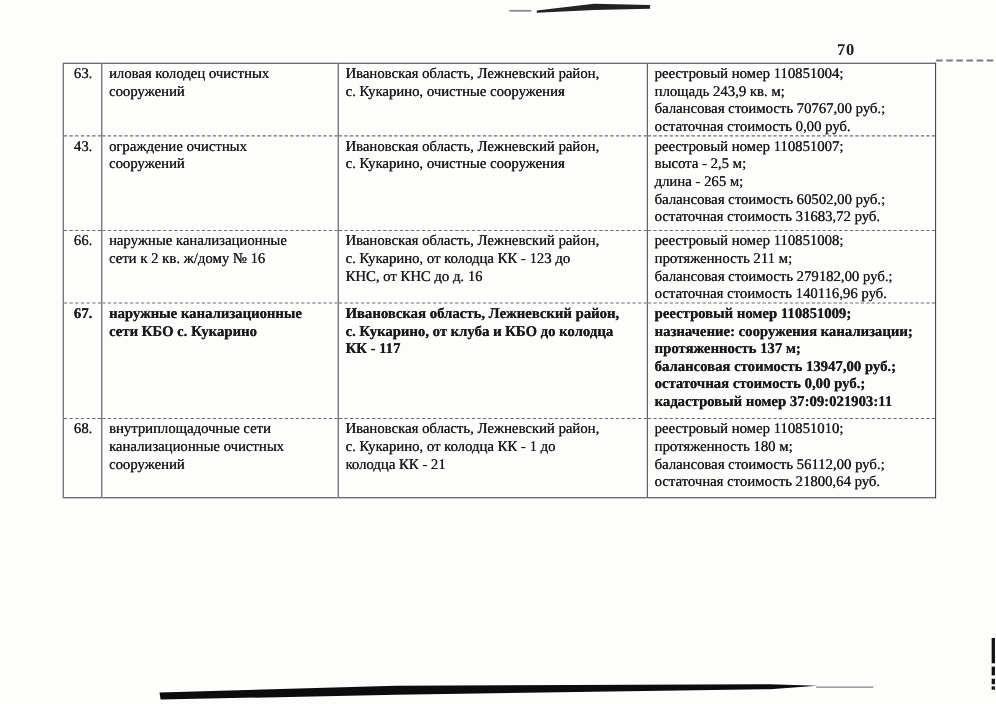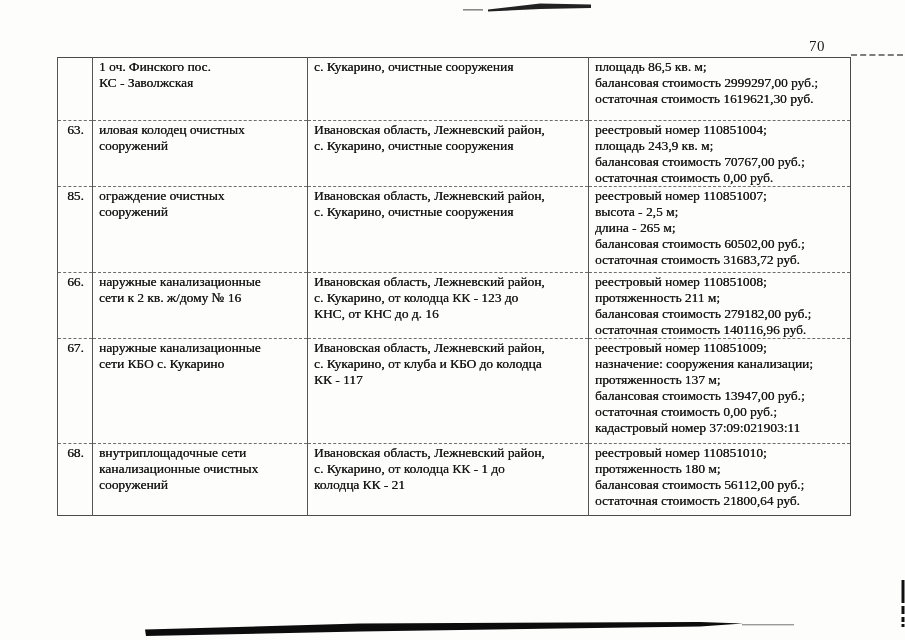--- a/index.html
+++ b/index.html
@@ -6,23 +6,23 @@
   body {
     width: 905px; height: 640px;
     background: #fdfdfc;
     position: relative;
     overflow: hidden;
     font-family: "Liberation Serif", serif;
     color: #1a1a1a;
   }
   .page-number {
     position: absolute;
-    top: 38px; left: 809px;
+    top: 38px; left: 761px;
     font-size: 15px;
-    font-weight: normal;
+    font-weight: bold;
     letter-spacing: 0.5px;
   }
   table.register {
     position: absolute;
     left: 57px; top: 57px;
     width: 793px;
     border-collapse: collapse;
     table-layout: fixed;
     border: 1px solid #4a4a4a;
   }
@@ -67,42 +67,33 @@
 <div class="top-border-dashes"></div>
 
 <table class="register">
   <colgroup>
     <col class="col-num">
     <col class="col-desc">
     <col class="col-loc">
     <col class="col-det">
   </colgroup>
   <tbody id="table-body">
-      <tr style="height: 63px;">
-    <td class="c-num"></td>
-    <td class="c-desc">1 оч. Финского пос.
-КС - Заволжская</td>
-    <td class="c-loc">с. Кукарино, очистные сооружения</td>
-    <td class="c-det">площадь 86,5 кв. м;
-балансовая стоимость 2999297,00 руб.;
-остаточная стоимость 1619621,30 руб.</td>
-  </tr>
       <tr style="height: 62px;">
     <td class="c-num">63.</td>
     <td class="c-desc">иловая колодец очистных
 сооружений</td>
     <td class="c-loc">Ивановская область, Лежневский район,
 с. Кукарино, очистные сооружения</td>
     <td class="c-det">реестровый номер 110851004;
 площадь 243,9 кв. м;
 балансовая стоимость 70767,00 руб.;
 остаточная стоимость 0,00 руб.</td>
   </tr>
       <tr style="height: 86px;">
-    <td class="c-num">85.</td>
+    <td class="c-num">43.</td>
     <td class="c-desc">ограждение очистных
 сооружений</td>
     <td class="c-loc">Ивановская область, Лежневский район,
 с. Кукарино, очистные сооружения</td>
     <td class="c-det">реестровый номер 110851007;
 высота - 2,5 м;
 длина - 265 м;
 балансовая стоимость 60502,00 руб.;
 остаточная стоимость 31683,72 руб.</td>
   </tr>
@@ -111,21 +102,21 @@
     <td class="c-desc">наружные канализационные
 сети к 2 кв. ж/дому № 16</td>
     <td class="c-loc">Ивановская область, Лежневский район,
 с. Кукарино, от колодца КК - 123 до
 КНС, от КНС до д. 16</td>
     <td class="c-det">реестровый номер 110851008;
 протяженность 211 м;
 балансовая стоимость 279182,00 руб.;
 остаточная стоимость 140116,96 руб.</td>
   </tr>
-      <tr style="height: 105px;">
+      <tr style="height: 105px; font-weight: bold;">
     <td class="c-num">67.</td>
     <td class="c-desc">наружные канализационные
 сети КБО с. Кукарино</td>
     <td class="c-loc">Ивановская область, Лежневский район,
 с. Кукарино, от клуба и КБО до колодца
 КК - 117</td>
     <td class="c-det">реестровый номер 110851009;
 назначение: сооружения канализации;
 протяженность 137 м;
 балансовая стоимость 13947,00 руб.;

